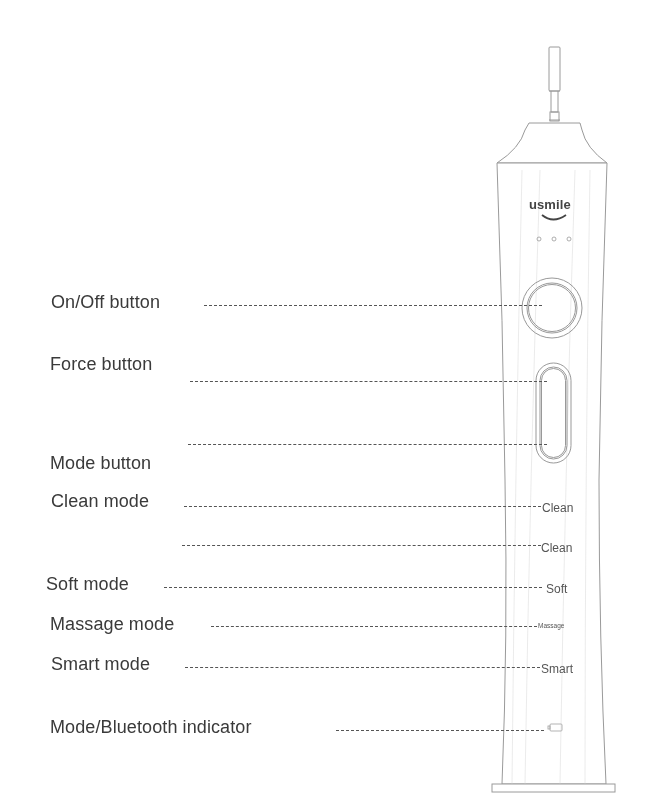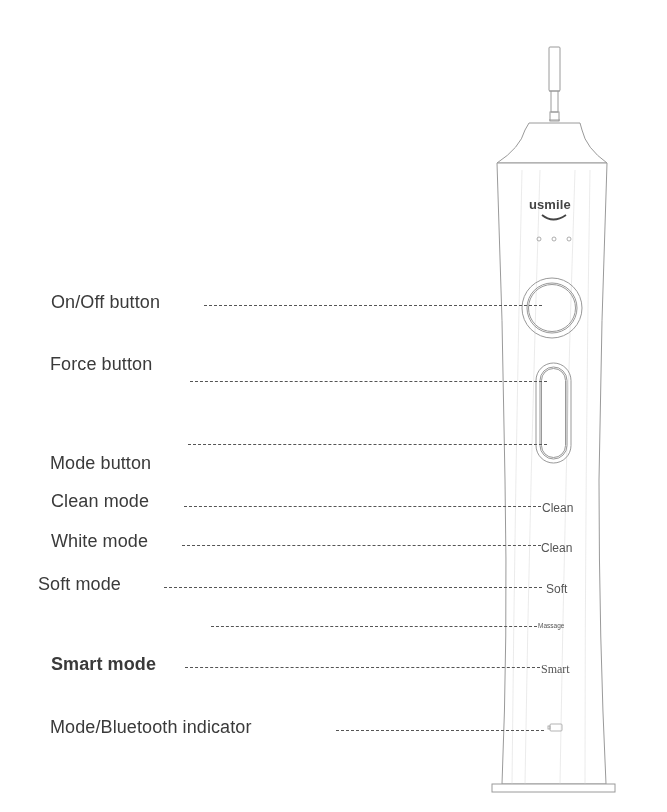--- a/index.html
+++ b/index.html
@@ -73,30 +73,30 @@
   <div class="label" style="left:50px;top:335px;">Force button</div>
   <div class="leader" style="left:190px;top:361px;width:357px;"></div>
 
   <div class="label" style="left:50px;top:434px;">Mode button</div>
   <div class="leader" style="left:188px;top:424px;width:359px;"></div>
 
   <div class="label" style="left:51px;top:472px;">Clean mode</div>
   <div class="leader" style="left:184px;top:486px;width:357px;"></div>
   <div class="mode-tag" style="left:542px;top:482px;">Clean</div>
 
-  <div class="label" style="left:51px;top:512px;">White mode</div>
   <div class="leader" style="left:182px;top:525px;width:359px;"></div>
   <div class="mode-tag" style="left:541px;top:522px;">Clean</div>
 
-  <div class="label" style="left:38px;top:555px;text-align:center;">Soft mode</div>
+  <div class="label" style="left:46px;top:555px;text-align:center;">Soft mode</div>
   <div class="leader" style="left:164px;top:567px;width:378px;"></div>
   <div class="mode-tag" style="left:546px;top:563px;text-align:center;">Soft</div>
 
+  <div class="label" style="left:50px;top:595px;">Massage mode</div>
   <div class="leader" style="left:211px;top:606px;width:326px;"></div>
   <div class="mode-tag small" style="left:538px;top:603px;">Massage</div>
 
-  <div class="label" style="left:51px;top:635px;font-weight:bold;">Smart mode</div>
+  <div class="label" style="left:51px;top:635px;">Smart mode</div>
   <div class="leader" style="left:185px;top:647px;width:355px;"></div>
-  <div class="mode-tag" style="left:541px;top:643px;font-family:Liberation Serif, serif;">Smart</div>
+  <div class="mode-tag" style="left:541px;top:643px;">Smart</div>
 
   <div class="label" style="left:50px;top:698px;">Mode/Bluetooth indicator</div>
   <div class="leader" style="left:336px;top:710px;width:208px;"></div>
 </div>
 
 </body></html>

